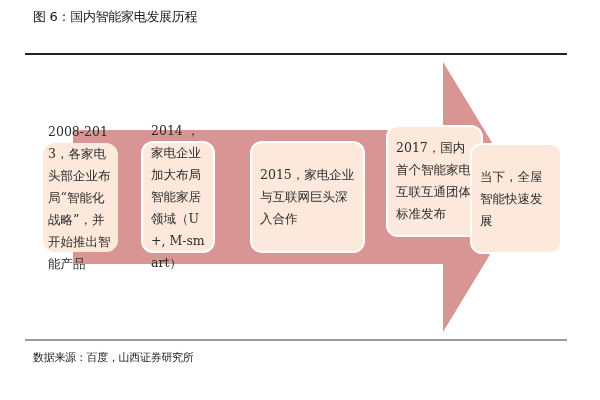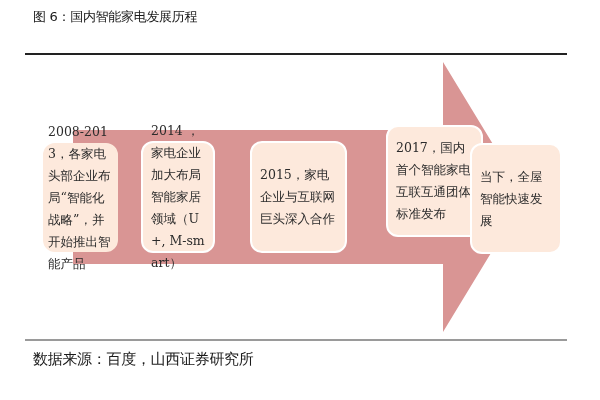--- a/index.html
+++ b/index.html
@@ -60,21 +60,21 @@
       border-left-color: transparent;
       border-color: #fde9dc;
       padding-left: 3px;
       padding-right: 3px;
     }
     .source {
       position: absolute;
       left: 33px;
       top: 350px;
       font-family: "DejaVu Sans", "Liberation Sans", sans-serif;
-      font-size: 15px;
+      font-size: 11px;
       color: #1a1a1a;
       white-space: nowrap;
       letter-spacing: -0.3px;
     }
   </style>
 </head>
 <body>
 
 <div class="fig-title">图 6：国内智能家电发展历程</div>
 <div class="rule top"></div>
@@ -84,21 +84,21 @@
 </svg>
 
 <div class="step-box first" style="left:35px; top:143px; width:75px; height:109px;margin-left:8px;">
   <span class="step-text">2008-2013，各家电头部企业布局“智能化战略”，并开始推出智能产品</span>
 </div>
 
 <div class="step-box" style="left:141px; top:141px; width:74px; height:112px;">
   <span class="step-text">2014 ，家电企业加大布局智能家居领域（U+, M-smart）</span>
 </div>
 
-<div class="step-box" style="left:250px; top:141px; width:97px; height:112px;">
+<div class="step-box" style="left:250px; top:141px; width:115px; height:112px;">
   <span class="step-text">2015，家电企业与互联网巨头深入合作</span>
 </div>
 
 <div class="step-box" style="left:358px; top:125px; width:97px; height:112px;margin-left:28px;">
   <span class="step-text">2017，国内首个智能家电互联互通团体标准发布</span>
 </div>
 
 <div class="step-box" style="left:470px; top:143px; width:92px; height:111px;">
   <span class="step-text">当下，全屋智能快速发展</span>
 </div>

